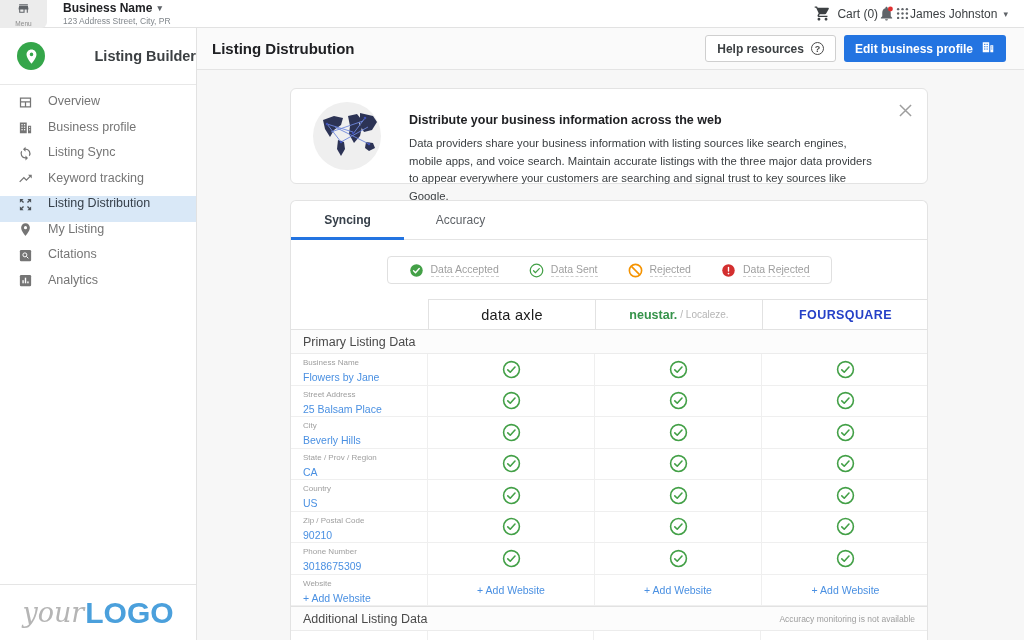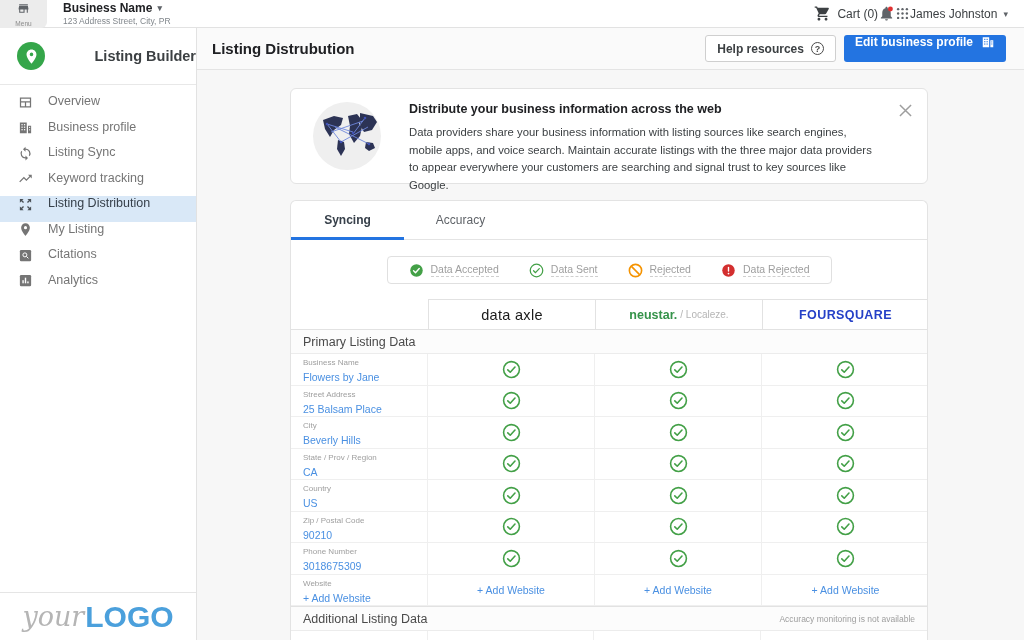--- a/index.html
+++ b/index.html
@@ -31,45 +31,45 @@
   .pin-badge { width:28px; height:28px; border-radius:50%; background:#35a64a; display:flex; align-items:center; justify-content:center; }
   .pin-badge svg { width:17px; height:17px; fill:#fff; }
   .app-title { font-size:14.5px; font-weight:600; color:#3c4043; }
   .nav { padding-top:9px; }
   .nav-item { height:25.5px; display:flex; padding-left:18px; gap:14px;
     font-size:12.5px; color:#757575; cursor:pointer; }
   .nav-item .nicon { width:16px; height:16px; color:#757575; display:flex; align-items:center; }
   .nav-item .nicon svg { width:15px; height:15px; fill:currentColor; }
   .nav-item.active { background:#d9e8f7; color:#37404a; }
   .nav-item.active .nicon { color:#4a5056; }
-  .sidebar-logo { position:absolute; left:0; right:0; bottom:0; height:48px; border-top:1px solid #e5e5e5;
+  .sidebar-logo { position:absolute; left:0; right:0; bottom:0; height:56px; border-top:1px solid #e5e5e5;
     background:#fff; display:flex; align-items:center; justify-content:center; }
   .logo-your { font-family:"DejaVu Serif", serif; font-style:italic; font-size:27px; color:#b5b5b5; }
   .logo-logo { font-size:30px; font-weight:bold; color:#4ba0dc; letter-spacing:0px; margin-left:1px; }
 
   
   .main { position:absolute; left:197px; top:28px; right:0; bottom:0; }
   .page-header { height:42px; background:#fafafa; border-bottom:1px solid #e4e4e4;
     display:flex; align-items:center; padding:0 18px 0 15px; }
   .page-header h1 { font-size:15px; font-weight:bold; color:#202124; }
   .header-actions { margin-left:auto; display:flex; gap:8px; }
   .btn-help { background:#fff; border:1px solid #cfcfcf; border-radius:3px; height:27px;
     padding:0 11px; font-size:12px; font-weight:600; color:#3c4043; display:flex; align-items:center; gap:7px; cursor:pointer; font-family:inherit; }
   .q-circle { width:13px; height:13px; border:1.3px solid #4a4a4a; border-radius:50%; font-size:9px; font-weight:bold;
     display:inline-flex; align-items:center; justify-content:center; color:#4a4a4a; }
   .btn-edit { background:#2374e1; border:none; border-radius:3px; height:27px; padding:0 11px;
-    font-size:12px; font-weight:600; color:#fff; display:flex; gap:8px; cursor:pointer; font-family:inherit; }
+    font-size:12px; font-weight:600; color:#fff; display:flex; align-items:center; gap:8px; cursor:pointer; font-family:inherit; }
   .btn-edit svg { width:14px; height:14px; }
   .content { position:absolute; top:42px; left:0; right:0; bottom:0; background:#f7f7f7; }
 
   
   .banner { position:absolute; left:93px; top:18px; width:638px; height:96px; background:#fff;
     border:1px solid #e3e3e3; border-radius:6px; display:flex; }
   .map-blob { width:72px; height:72px; margin:11px 0 0 20px; flex:none; }
-  .banner-text { margin:13px 50px 0 26px; }
+  .banner-text { margin:24px 50px 0 26px; }
   .banner-text h2 { font-size:12.5px; font-weight:bold; color:#202124; margin-bottom:8px; }
   .banner-text p { font-size:11.3px; color:#3c4043; line-height:1.55; }
   .banner-close { position:absolute; right:13px; top:13px; background:none; border:none; cursor:pointer; padding:2px; }
   .banner-close svg { width:13px; height:13px; stroke:#9e9e9e; stroke-width:1.6; }
 
   
   .card { position:absolute; left:93px; top:130px; width:638px; height:440px; background:#fff;
     border:1px solid #e3e3e3; border-bottom:none; border-radius:6px 6px 0 0; overflow:hidden; }
   .tabs { display:flex; height:39px; border-bottom:1px solid #e4e4e4; }
   .tab { width:113px; display:flex; align-items:center; justify-content:center; font-size:12px;

